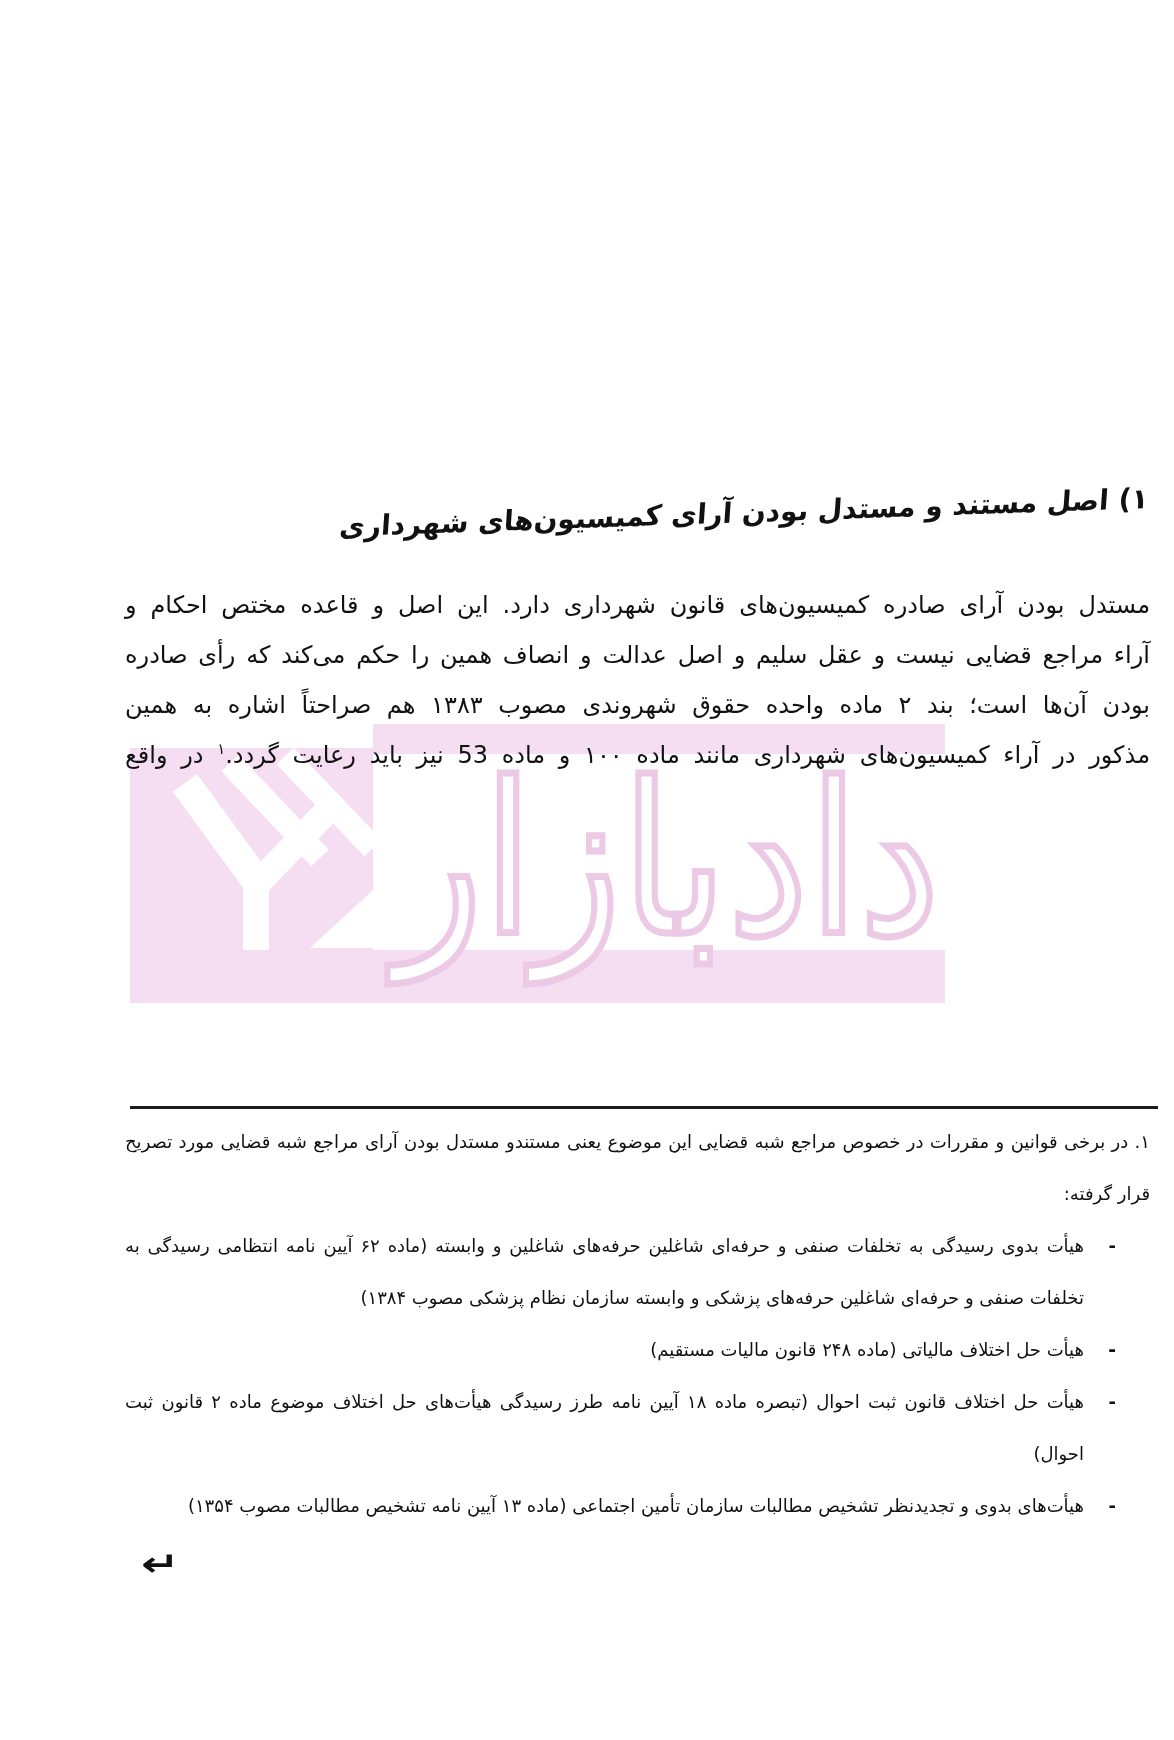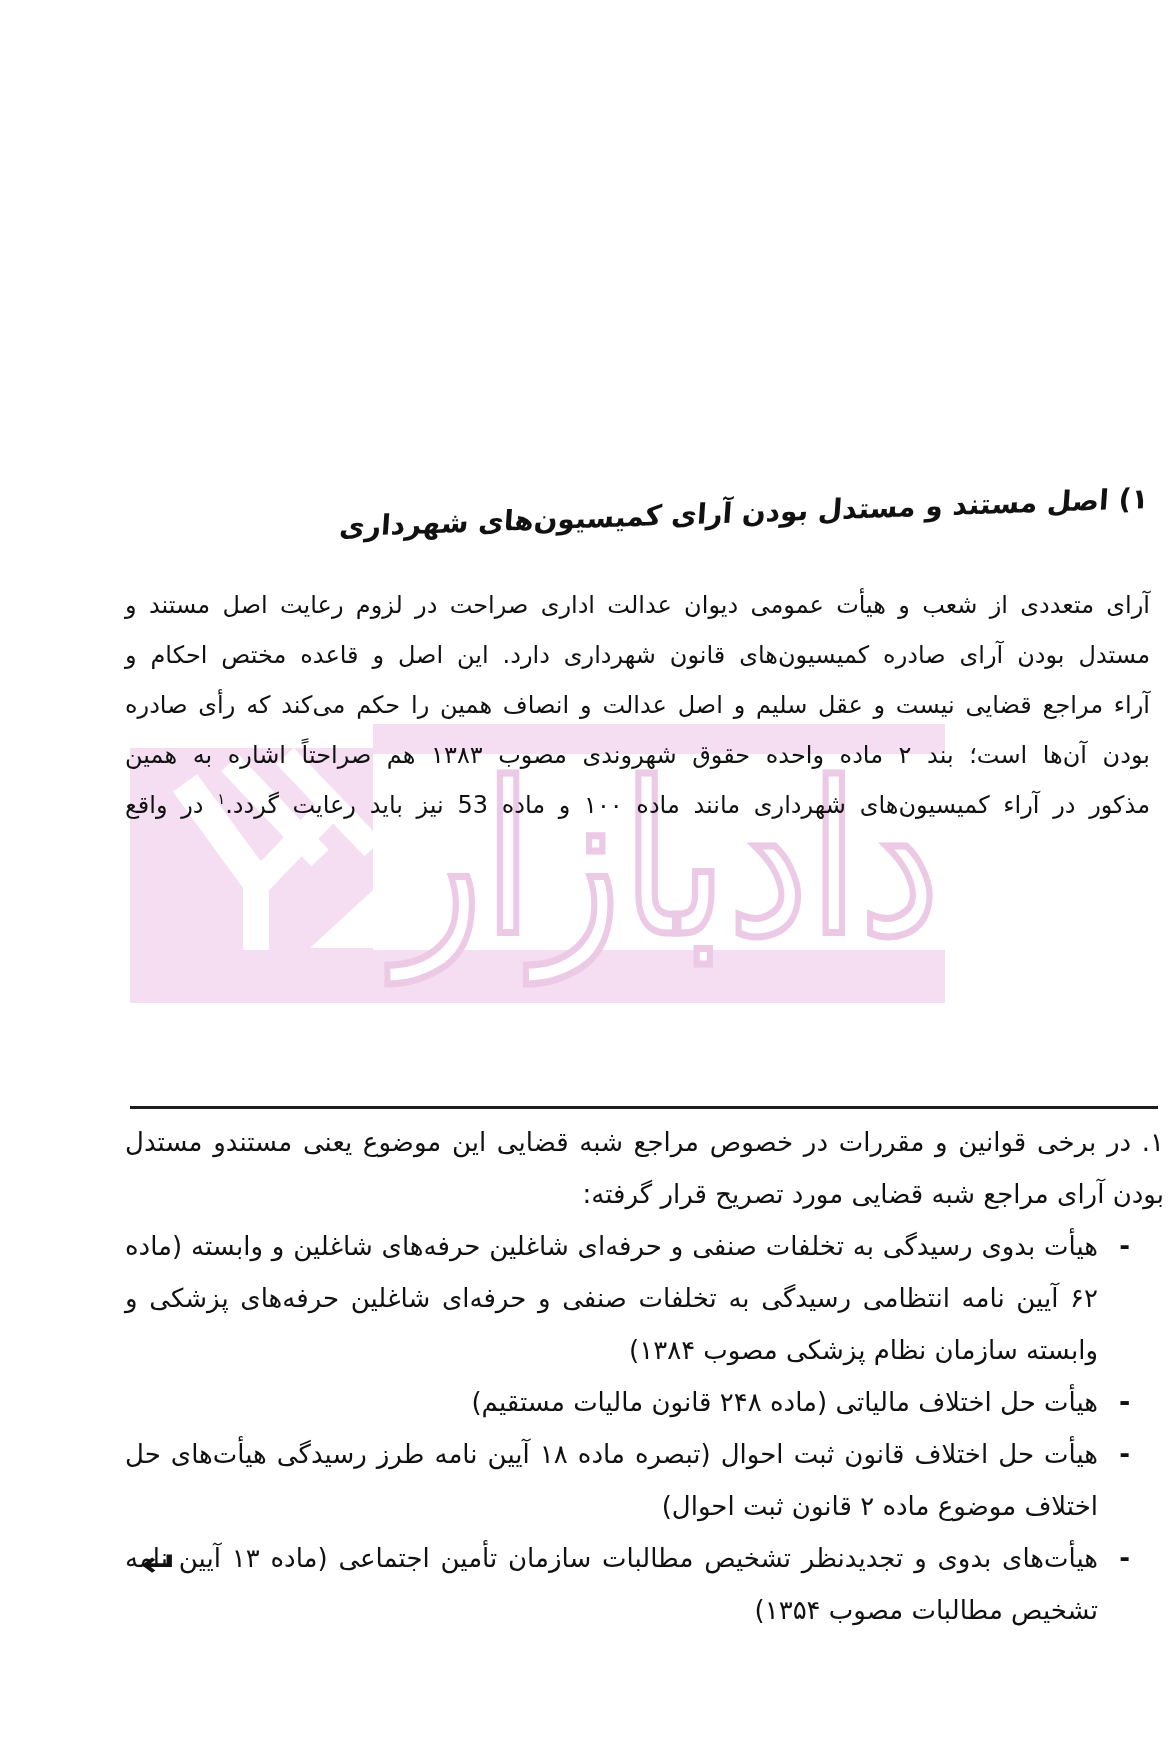--- a/index.html
+++ b/index.html
@@ -42,23 +42,23 @@
   .body-line sup{
     font-size:0.62em;
     vertical-align:super;
     line-height:0;
   }
   .footnote-rule{
     position:absolute;top:1106px;left:130px;width:1028px;
     border-top:3px solid #1c1c1c;height:0;
   }
   .footnote{
-    position:absolute;top:1116px;left:125px;right:10px;
+    position:absolute;top:1116px;left:125px;right:24px;
     direction:rtl;
-    font-size:26px;
+    font-size:18px;
   }
   .fn-intro{
     line-height:52px;
     text-align:justify;
     margin:0 0 0 0;
   }
   .fn-items{margin-top:0;}
   .fn-item{
     position:relative;
     padding-right:66px;
@@ -99,21 +99,20 @@
     </g>
 
     <text x="810" y="245" font-size="210" font-family="DejaVu Sans, sans-serif" direction="rtl" text-anchor="start" textLength="545" lengthAdjust="spacingAndGlyphs" fill="#ffffff" stroke="#eccae6" stroke-width="7">دادبازار</text>
   </svg>
 
   <div class="content">
 
     <div class="section-title">۱) اصل مستند و مستدل بودن آرای کمیسیون‌های شهرداری</div>
 
     <div class="body-paragraph">
-      <div class="body-line">آرای متعددی از شعب و هیأت عمومی دیوان عدالت اداری صراحت در لزوم رعایت اصل مستند و</div>
       <div class="body-line">مستدل بودن آرای صادره کمیسیون‌های قانون شهرداری دارد. این اصل و قاعده مختص احکام و</div>
       <div class="body-line">آراء مراجع قضایی نیست و عقل سلیم و اصل عدالت و انصاف همین را حکم می‌کند که رأی صادره</div>
       <div class="body-line">بودن آن‌ها است؛ بند ۲ ماده واحده حقوق شهروندی مصوب ۱۳۸۳ هم صراحتاً اشاره به همین</div>
       <div class="body-line">
         <span>مذکور در آراء کمیسیون‌های شهرداری مانند ماده ۱۰۰ و ماده 53 نیز باید رعایت گردد.</span><sup>۱</sup><span> در واقع</span>
       </div>
     </div>
 
     <div class="footnote-rule"></div>
 

